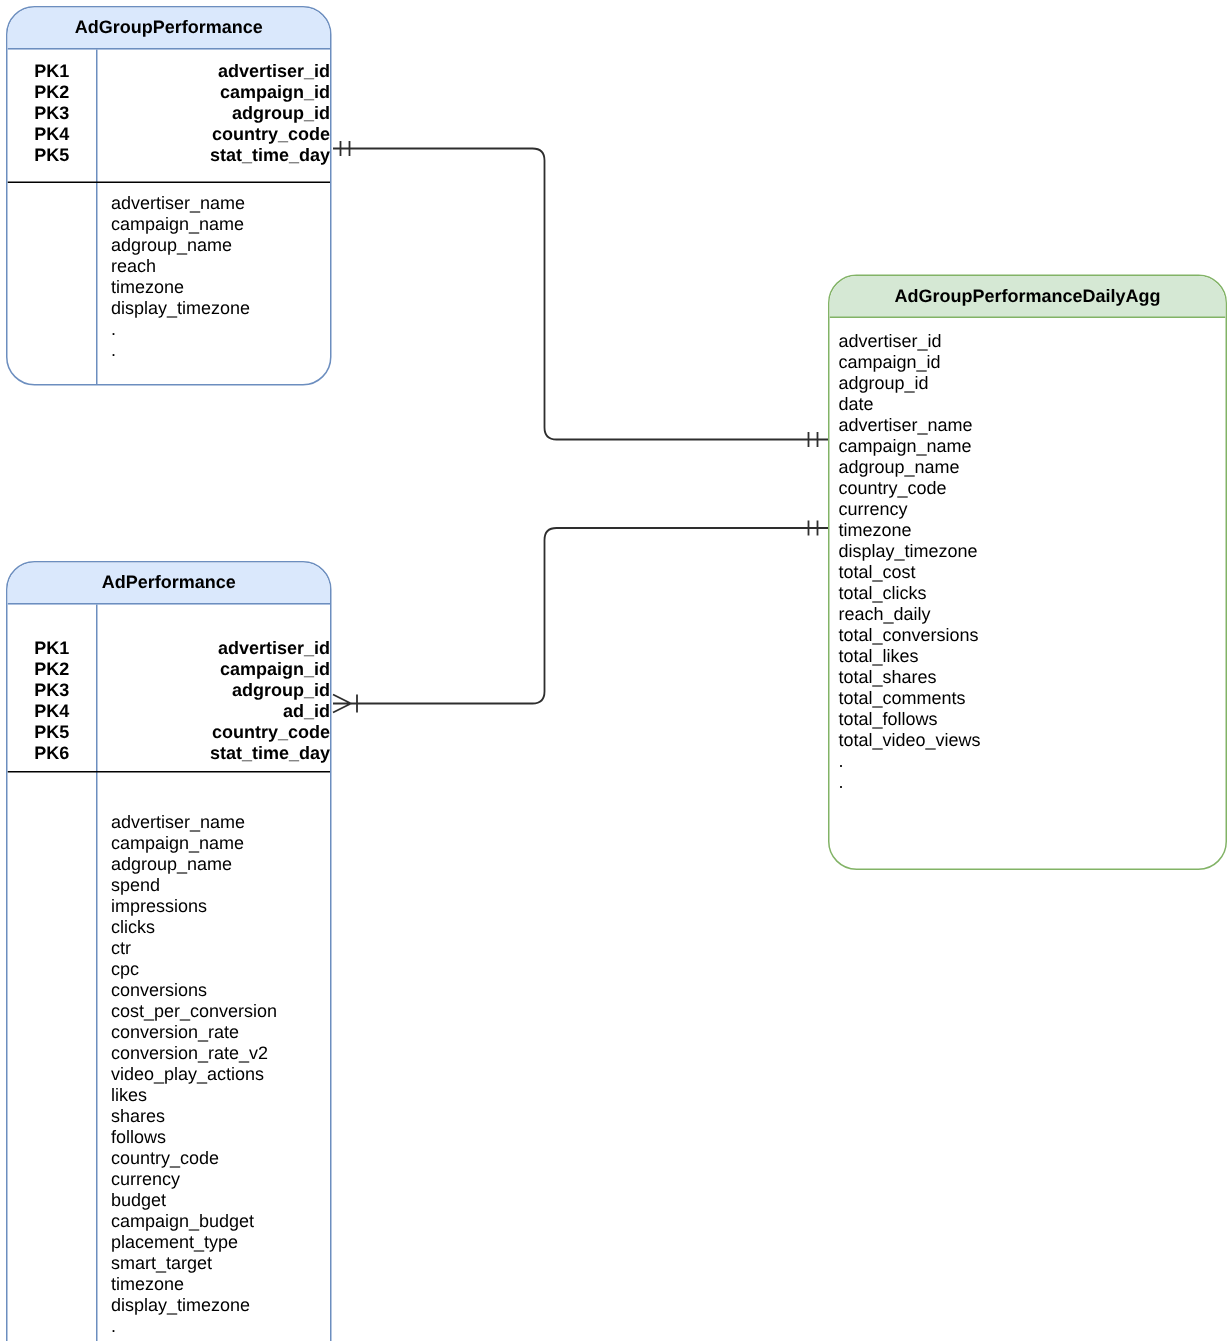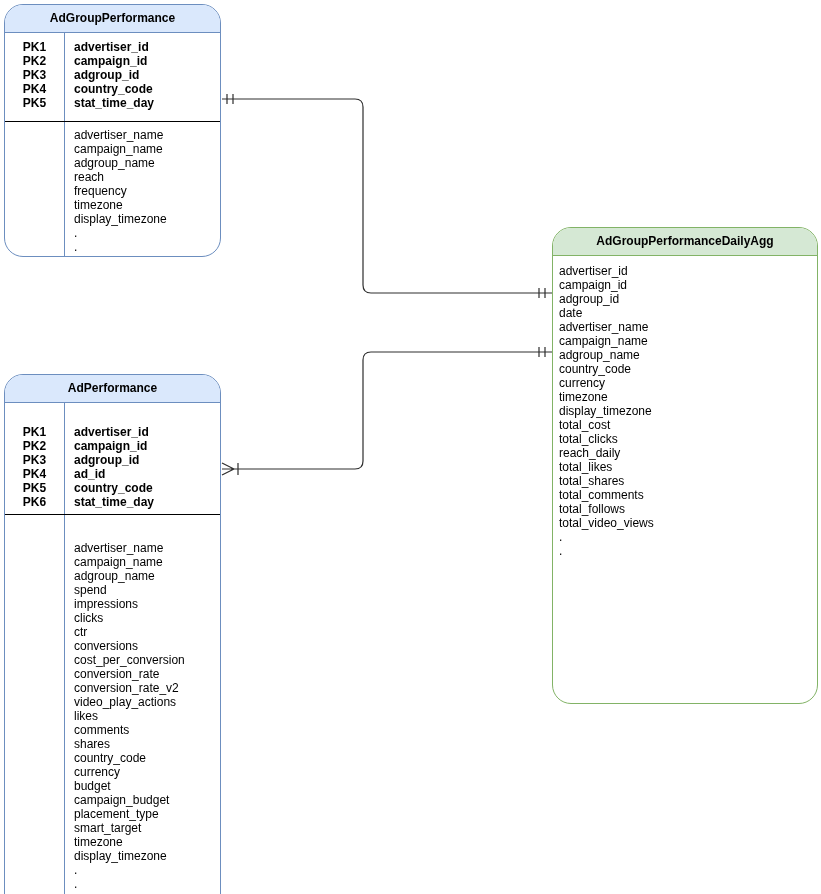--- a/index.html
+++ b/index.html
@@ -63,21 +63,21 @@
     width: 1px;
     background: var(--blue-stroke);
   }
   .keys {
     position: relative;
     border-bottom: 1px solid var(--divider);
     flex: 0 0 auto;
   }
   .keys.pad-a { padding: 7px 0 11px; }
   .keys.pad-b { padding: 3px 0 5px; }
-  .krow { display: flex; height: 14px; line-height: 14px; white-space: nowrap; }
+  .krow { display: flex; height: 14px; line-height: 14px; white-space: nowrap; justify-content: space-between; }
   .pkcell { width: 59px; text-align: center; font-weight: bold; flex: 0 0 auto; }
   .kfield { padding-left: 10px; font-weight: bold; }
   .flds { position: relative; flex: 1 1 auto; }
   .flds.pad-a { padding-top: 6px; }
   .flds.pad-b { padding-top: 7px; }
   .flds.pad-c { padding-top: 8px; }
   .frow { height: 14px; line-height: 14px; white-space: nowrap; }
   .indent-blue .frow { padding-left: 69px; }
   .indent-green .frow { padding-left: 6px; }
 </style>
@@ -132,21 +132,20 @@
     <div class="flds pad-a indent-blue">
 
         <div class="frow">advertiser_name</div>
 
         <div class="frow">campaign_name</div>
 
         <div class="frow">adgroup_name</div>
 
         <div class="frow">reach</div>
 
-        <div class="frow">frequency</div>
 
         <div class="frow">timezone</div>
 
         <div class="frow">display_timezone</div>
 
         <div class="frow">.</div>
 
         <div class="frow">.</div>
       </div>
   </div>
@@ -195,38 +194,39 @@
         <div class="frow">adgroup_name</div>
 
         <div class="frow">spend</div>
 
         <div class="frow">impressions</div>
 
         <div class="frow">clicks</div>
 
         <div class="frow">ctr</div>
 
+        <div class="frow">cpc</div>
 
 
         <div class="frow">conversions</div>
 
         <div class="frow">cost_per_conversion</div>
 
         <div class="frow">conversion_rate</div>
 
         <div class="frow">conversion_rate_v2</div>
 
         <div class="frow">video_play_actions</div>
 
         <div class="frow">likes</div>
 
-        <div class="frow">comments</div>
 
         <div class="frow">shares</div>
 
+        <div class="frow">follows</div>
 
         <div class="frow">country_code</div>
 
         <div class="frow">currency</div>
 
         <div class="frow">budget</div>
 
         <div class="frow">campaign_budget</div>
 
         <div class="frow">placement_type</div>
@@ -236,21 +236,21 @@
         <div class="frow">timezone</div>
 
         <div class="frow">display_timezone</div>
 
         <div class="frow">.</div>
 
         <div class="frow">.</div>
       </div>
   </div>
 
-  <div class="entity green" style="left:552px; top:183px; width:266px; height:477px;margin-top:44px;">
+  <div class="entity green" style="left:552px; top:183px; width:266px; height:397px;">
     <div class="ent-header">AdGroupPerformanceDailyAgg</div>
     <div class="flds pad-c indent-green">
 
         <div class="frow">advertiser_id</div>
 
         <div class="frow">campaign_id</div>
 
         <div class="frow">adgroup_id</div>
 
         <div class="frow">date</div>
@@ -269,20 +269,21 @@
 
         <div class="frow">display_timezone</div>
 
         <div class="frow">total_cost</div>
 
 
         <div class="frow">total_clicks</div>
 
         <div class="frow">reach_daily</div>
 
+        <div class="frow">total_conversions</div>
 
         <div class="frow">total_likes</div>
 
         <div class="frow">total_shares</div>
 
         <div class="frow">total_comments</div>
 
         <div class="frow">total_follows</div>
 
         <div class="frow">total_video_views</div>

